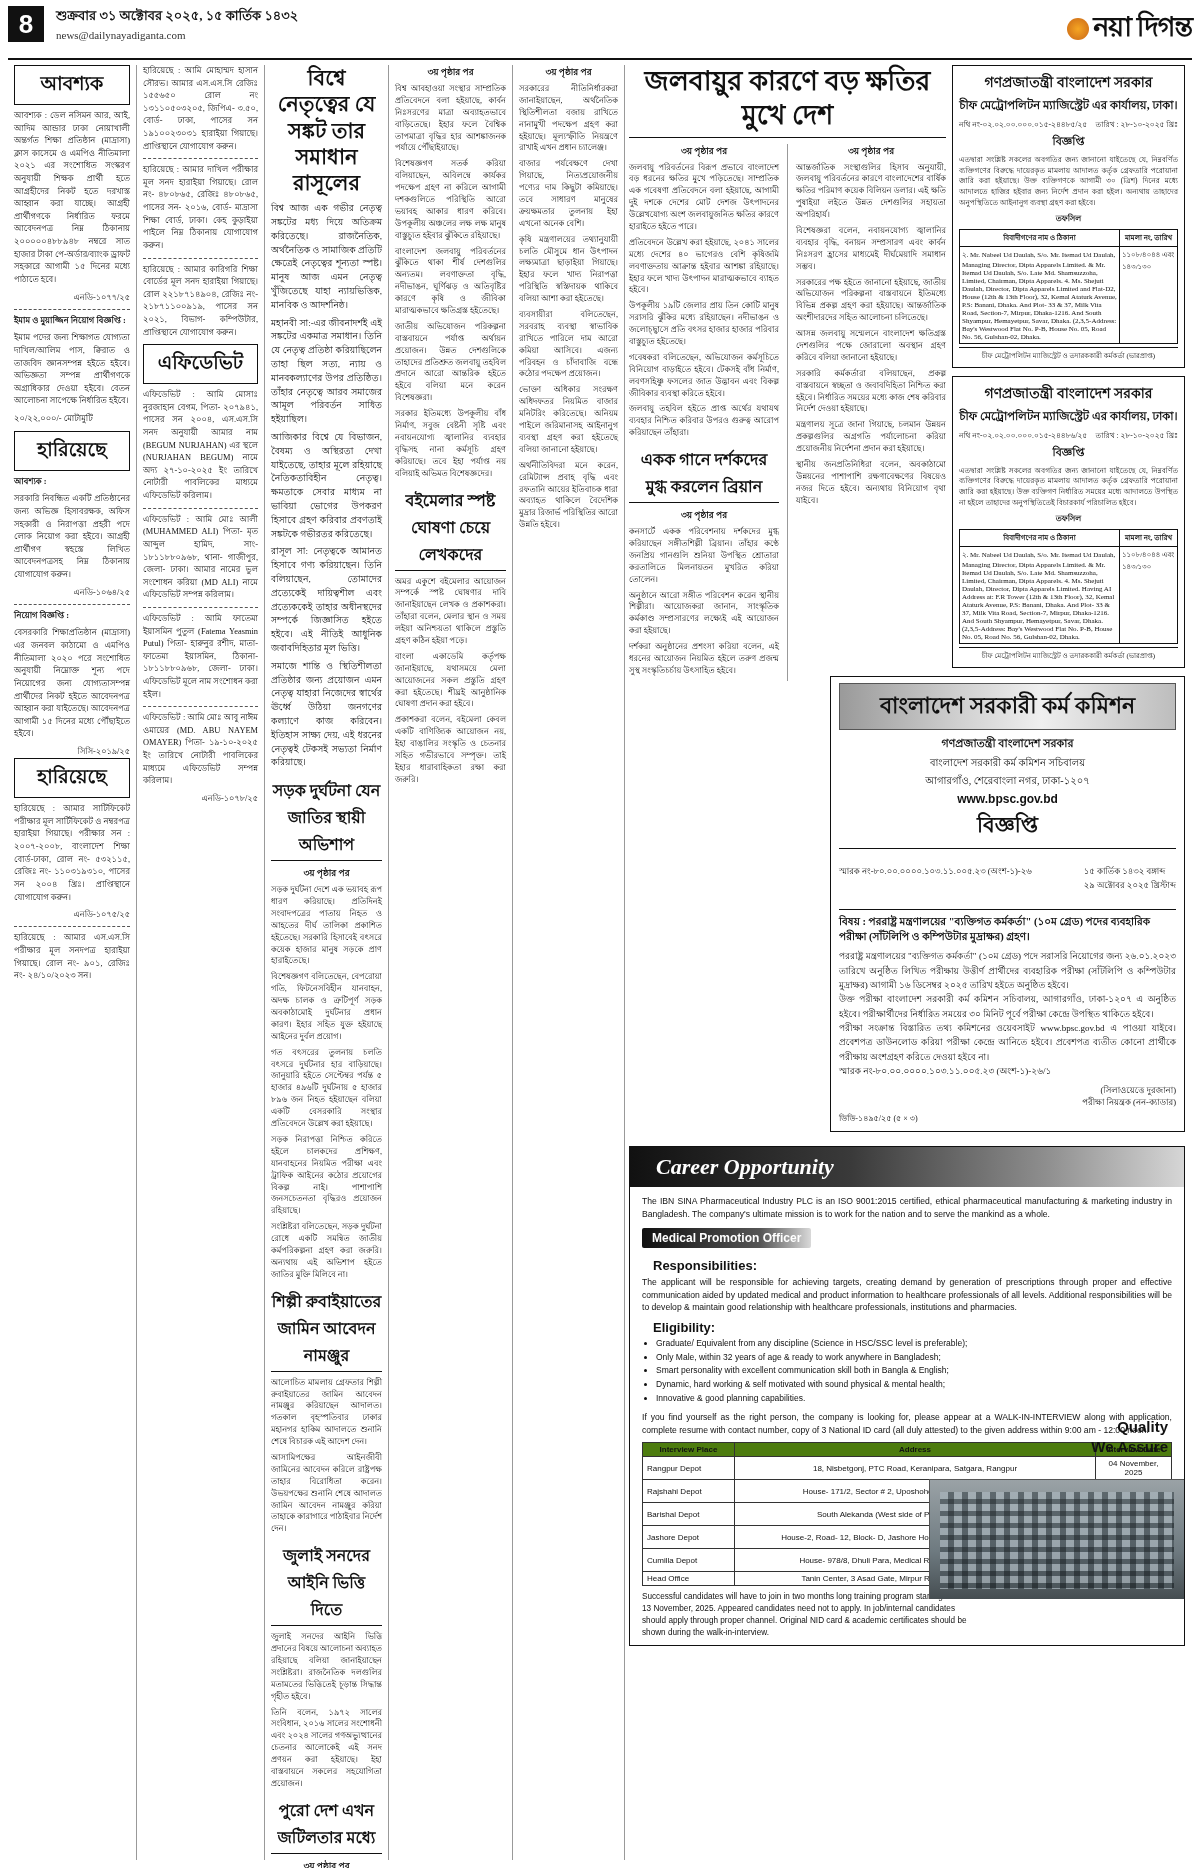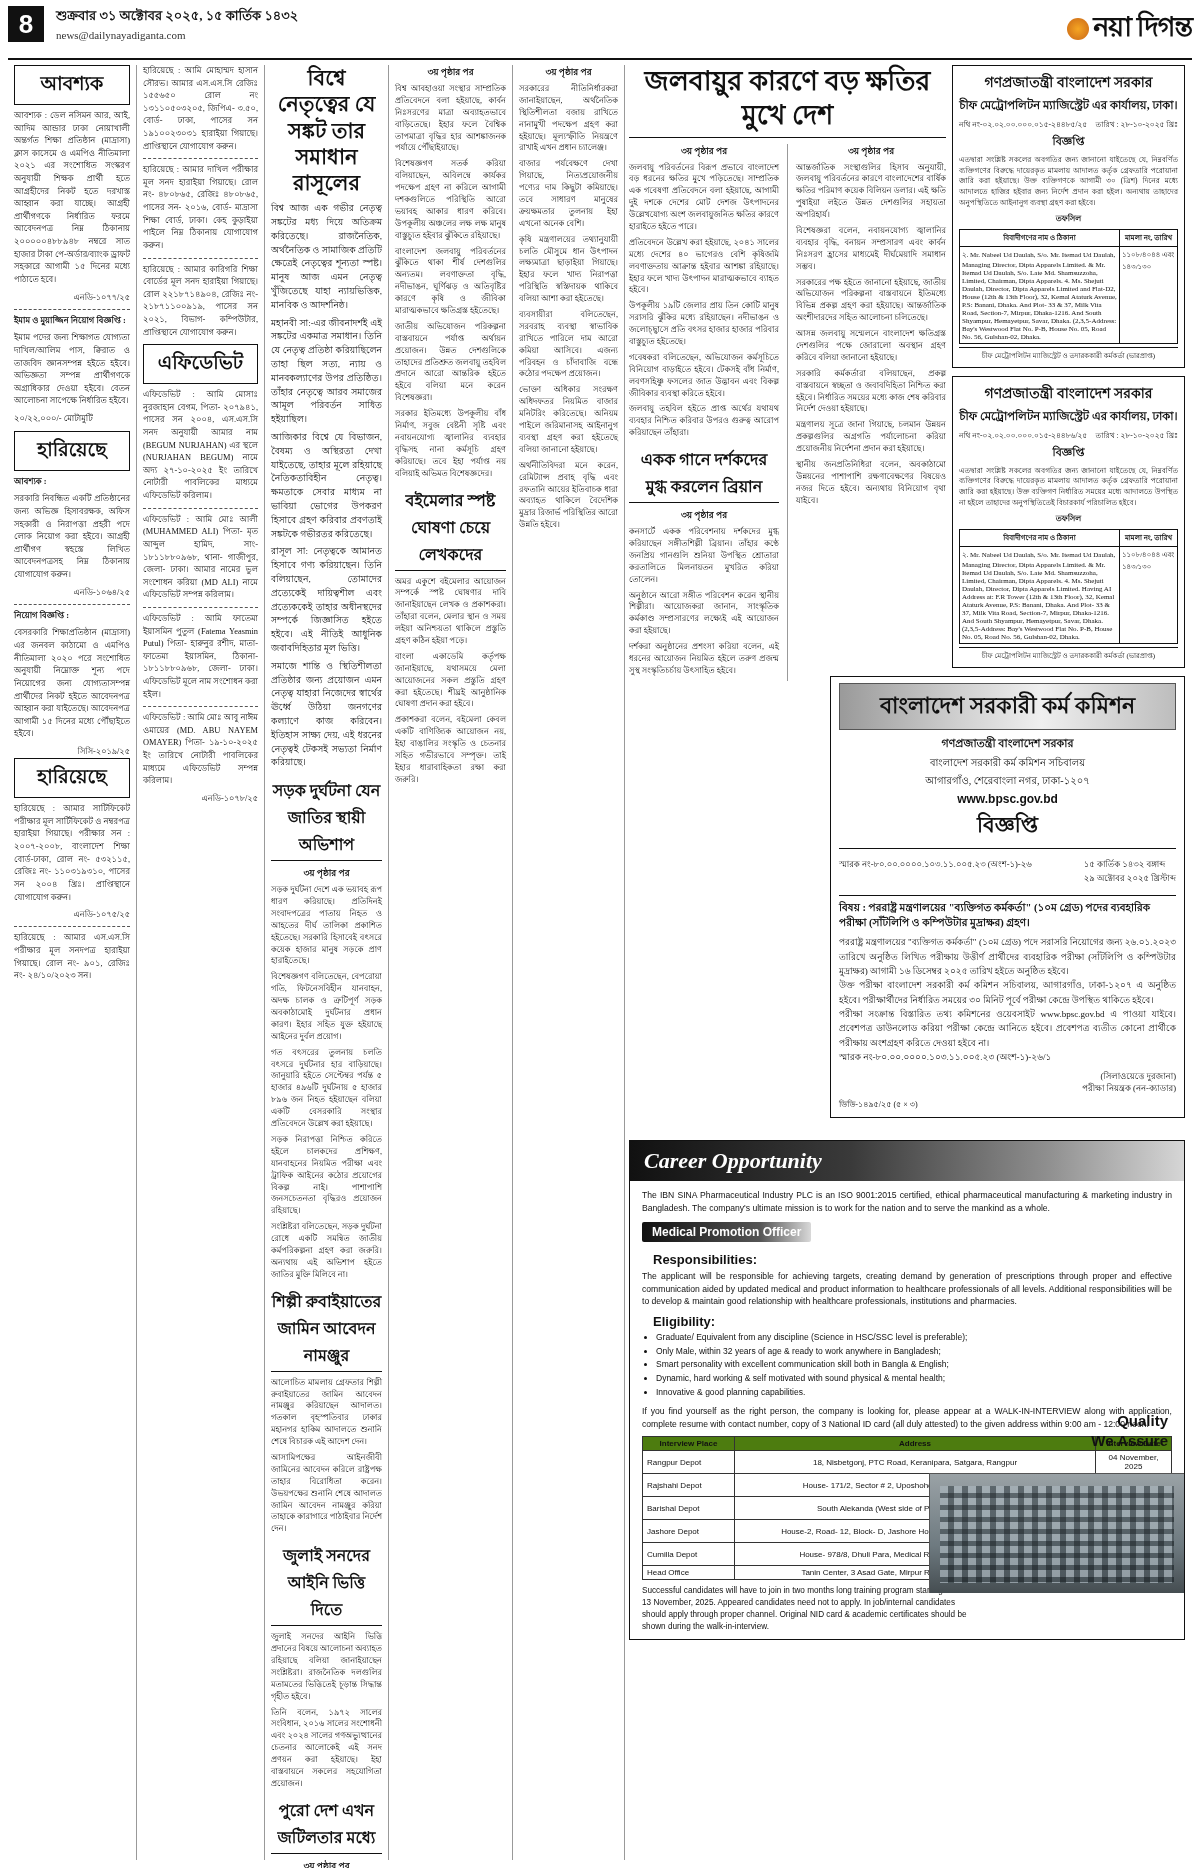--- a/index.html
+++ b/index.html
@@ -77,47 +77,47 @@
   .govad h4 { margin:0; text-align:center; font-size:14px; font-weight:bold; }
   .govad h5 { margin:2px 0 0; text-align:center; font-size:11.5px; font-weight:bold; }
   .govad .numrow { display:flex; justify-content:space-between; font-size:7.5px; margin-top:3px; }
   .govad .para { font-size:7.4px; line-height:1.45; text-align:justify; margin-top:3px; }
   .govad table { width:100%; border-collapse:collapse; margin-top:4px; font-size:7px; }
   .govad th, .govad td { border:1px solid #111; padding:2px; vertical-align:top; }
   .govad .tcap { text-align:center; font-weight:bold; font-size:8px; margin-top:3px; }
   .govad .foot { font-size:7px; text-align:center; margin-top:3px; border-top:1px solid #111; padding-top:2px; }
 
   
-  .bpsc { border:1px solid #111; padding:6px 8px; margin-bottom:16px; }
+  .bpsc { border:1px solid #111; padding:6px 8px; margin-bottom:8px; }
   .bpsc-band {
     background:linear-gradient(90deg,#9a9a9a 0%, #cfcfcf 35%, #efefef 60%, #bdbdbd 100%);
     text-align:center; font-size:22px; font-weight:bold; padding:4px 0; border:1px solid #555;
   }
   .bpsc .l1 { text-align:center; font-size:11px; font-weight:bold; margin-top:5px; }
   .bpsc .l2 { text-align:center; font-size:10px; margin-top:1px; }
   .bpsc .l3 { text-align:center; font-size:10px; margin-top:1px; }
   .bpsc .web { text-align:center; font-size:12px; font-weight:bold; margin-top:2px; font-family:"Liberation Sans",sans-serif;}
   .bpsc .bigword { text-align:center; font-size:21px; font-weight:bold; margin:3px 0; }
-  .bpsc .meta { display:flex; justify-content:space-between; font-size:8.5px; border-top:1px solid #111; border-bottom:1px solid #111; padding:9px 0; margin:4px 0; }
+  .bpsc .meta { display:flex; justify-content:space-between; font-size:8.5px; border-top:1px solid #111; border-bottom:1px solid #111; padding:16px 0; margin:4px 0; }
   .bpsc .subject { font-size:10.5px; font-weight:bold; line-height:1.5; margin:4px 0; }
   .bpsc .para { font-size:9px; line-height:1.6; text-align:justify; }
   .bpsc .signblock { text-align:right; font-size:8.5px; margin-top:6px; line-height:1.4; }
   .bpsc .code { font-size:8px; margin-top:4px; }
 
   
   .career {
     border:1px solid #111; background:#fff; padding:0; margin-top:6px;
     position:relative; overflow:hidden; height:500px;
   }
   .career-top {
     background:linear-gradient(90deg,#111 0%, #3a3a3a 40%, #8e8e8e 75%, #d6d6d6 100%);
     height:40px; position:relative;
   }
   .career-title {
-    position:absolute; left:14px; top:7px; color:#fff; font-size:22px; font-style:italic;
+    position:absolute; left:26px; top:7px; color:#fff; font-size:22px; font-style:italic;
     font-family:"Liberation Serif", serif; font-weight:bold;
   }
   .career-body { padding:8px 12px; font-family:"Liberation Sans", sans-serif; }
   .career-body p { font-size:8.6px; line-height:1.45; margin:0 0 6px 0; text-align:justify; }
   .career-post {
     background:linear-gradient(90deg,#111 0%, #555 70%, #d9d9d9 100%);
     color:#fff; font-size:12px; font-weight:bold; padding:3px 10px; display:inline-block;
     border-radius:2px; margin:2px 0 6px 0;
   }
   .career-body h6 { font-size:13px; margin:4px 0 3px 0; font-weight:bold;padding-left:11px; }

